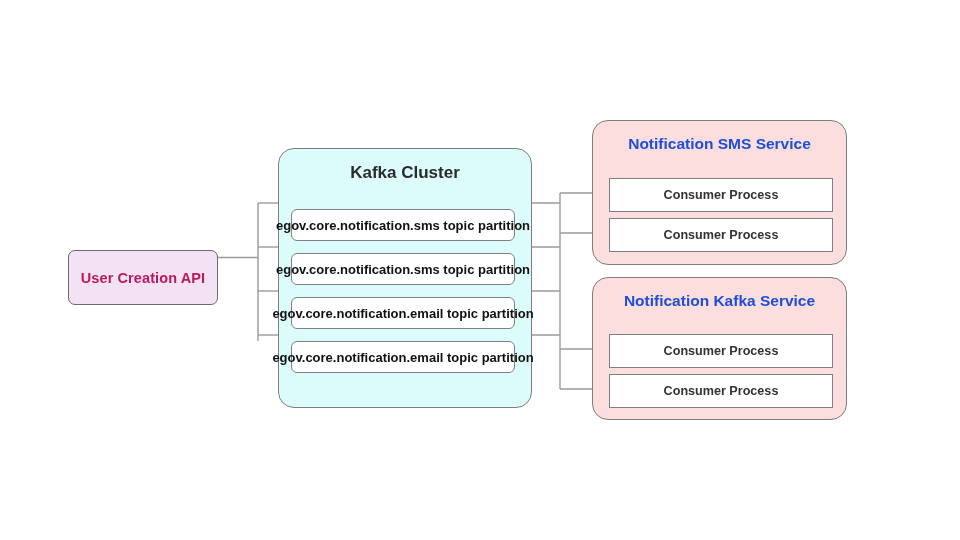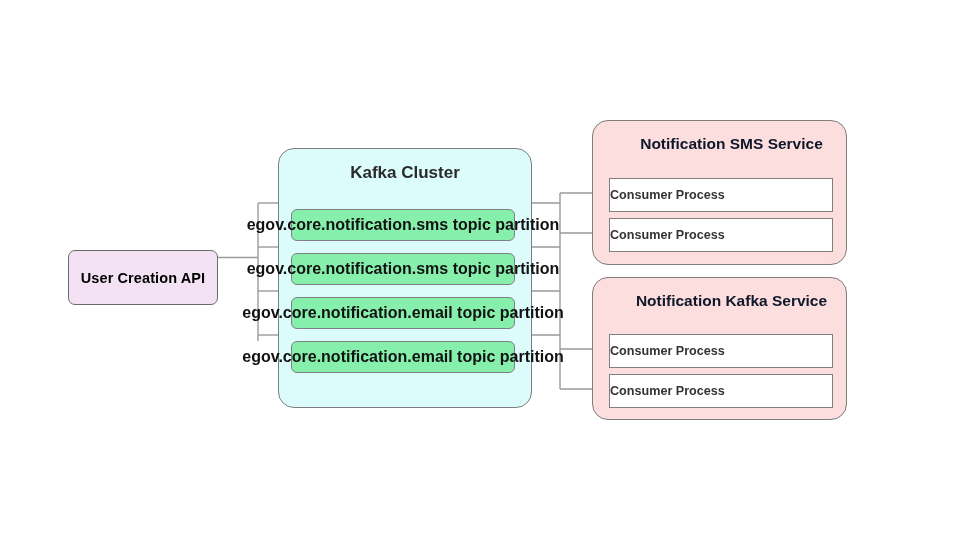--- a/index.html
+++ b/index.html
@@ -37,21 +37,21 @@
   .api-box {
     left: 68px;
     top: 230px;
     width: 150px;
     height: 55px;
     background: #f2e2f4;
     border: 1.3px solid #6b6b6b;
     border-radius: 7px;
     font-size: 14.5px;
     font-weight: bold;
-    color: #000000;
+    color: #be185d;
     letter-spacing: 0.1px;
   }
   
   .cluster {
     left: 278px;
     top: 128px;
     width: 254px;
     height: 260px;
     background: #dcfcfc;
     border: 1.4px solid #7d7d7d;
@@ -66,27 +66,27 @@
     text-align: center;
     font-size: 17px;
     font-weight: bold;
     color: #2b2b2b;
   }
   .partition {
     position: absolute;
     left: 12px;
     width: 222px;
     height: 30px;
-    background: #86efac;
+    background: #ffffff;
     border: 1.3px solid #808080;
     border-radius: 6px;
     display: flex;
     align-items: center;
     justify-content: center;
-    font-size: 16px;
+    font-size: 13px;
     font-weight: bold;
     color: #111111;
     white-space: nowrap;
   }
   .p0 { top: 60px; }
   .p1 { top: 104px; }
   .p2 { top: 148px; }
   .p3 { top: 192px; }
 
   
@@ -104,38 +104,39 @@
     height: 143px;
   }
   .svc-email {
     left: 592px;
     top: 277px;
     width: 253px;
     height: 141px;
   }
   .service-title {
     position: absolute;
-    left: 12px;
+    left: 0;
     top: 14px;
     width: 100%;
     text-align: center;
     font-size: 15.5px;
     font-weight: bold;
-    color: #0f172a;
+    color: #1d4ed8;
   }
   .consumer {
     position: absolute;
     left: 16px;
     width: 222px;
     height: 32px;
     background: #ffffff;
     border: 1.3px solid #808080;
     border-radius: 0;
     display: flex;
     align-items: center;
+    justify-content: center;
     font-size: 12.6px;
     font-weight: bold;
     color: #333333;
   }
   .c0 { top: 57px; }
   .c1 { top: 97px; }
   .c0e { top: 56px; }
   .c1e { top: 96px; }
 </style>
 </head>

